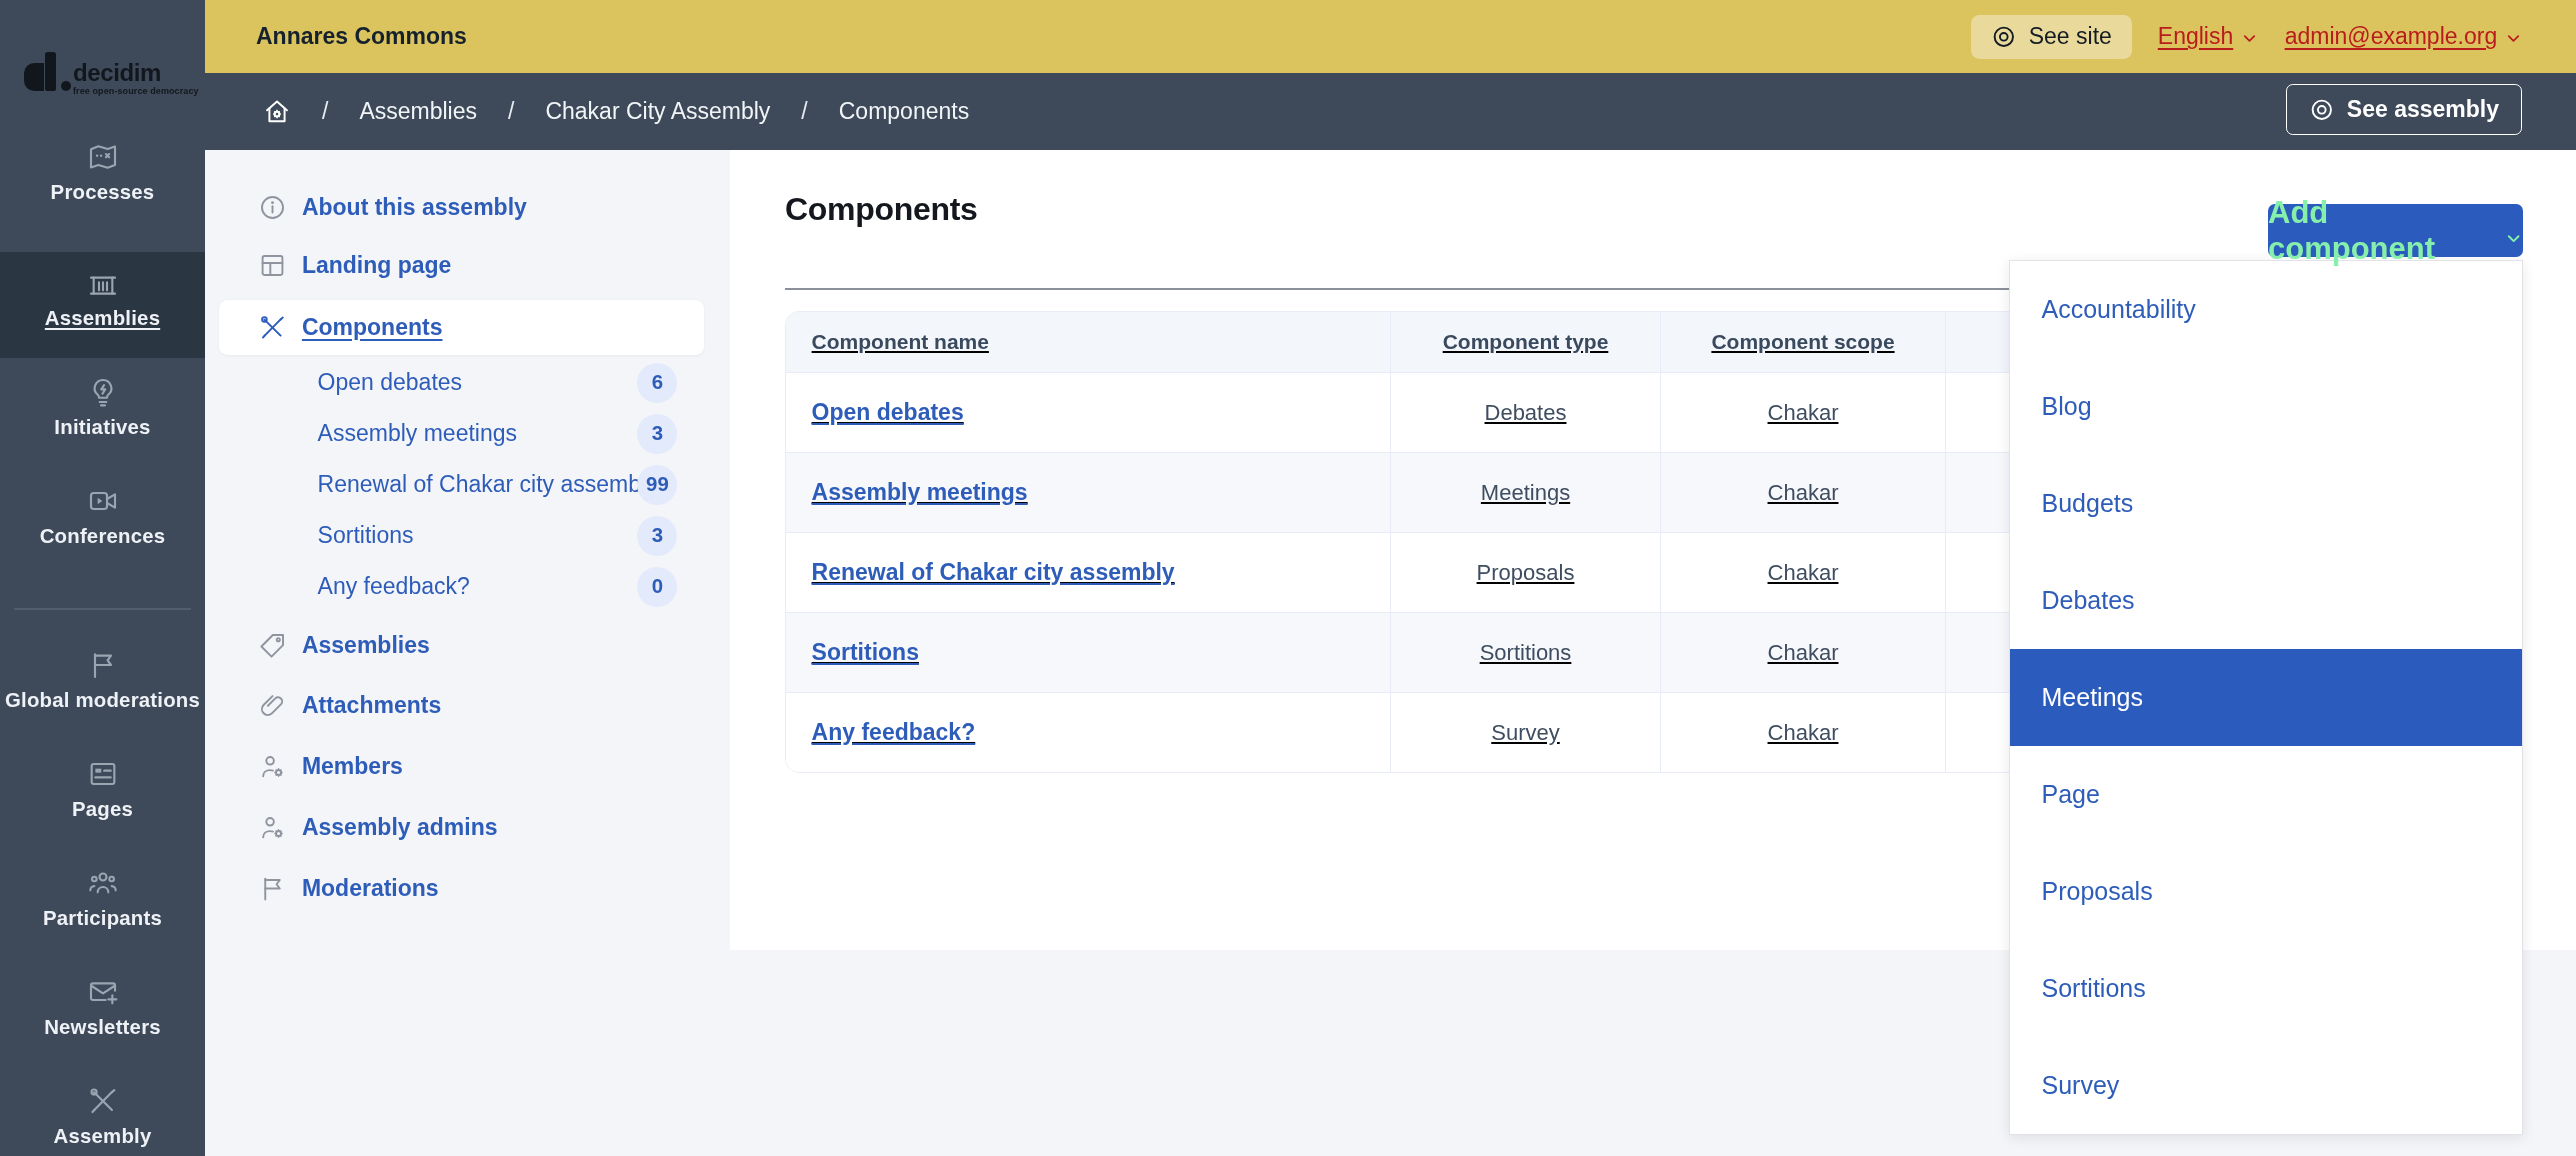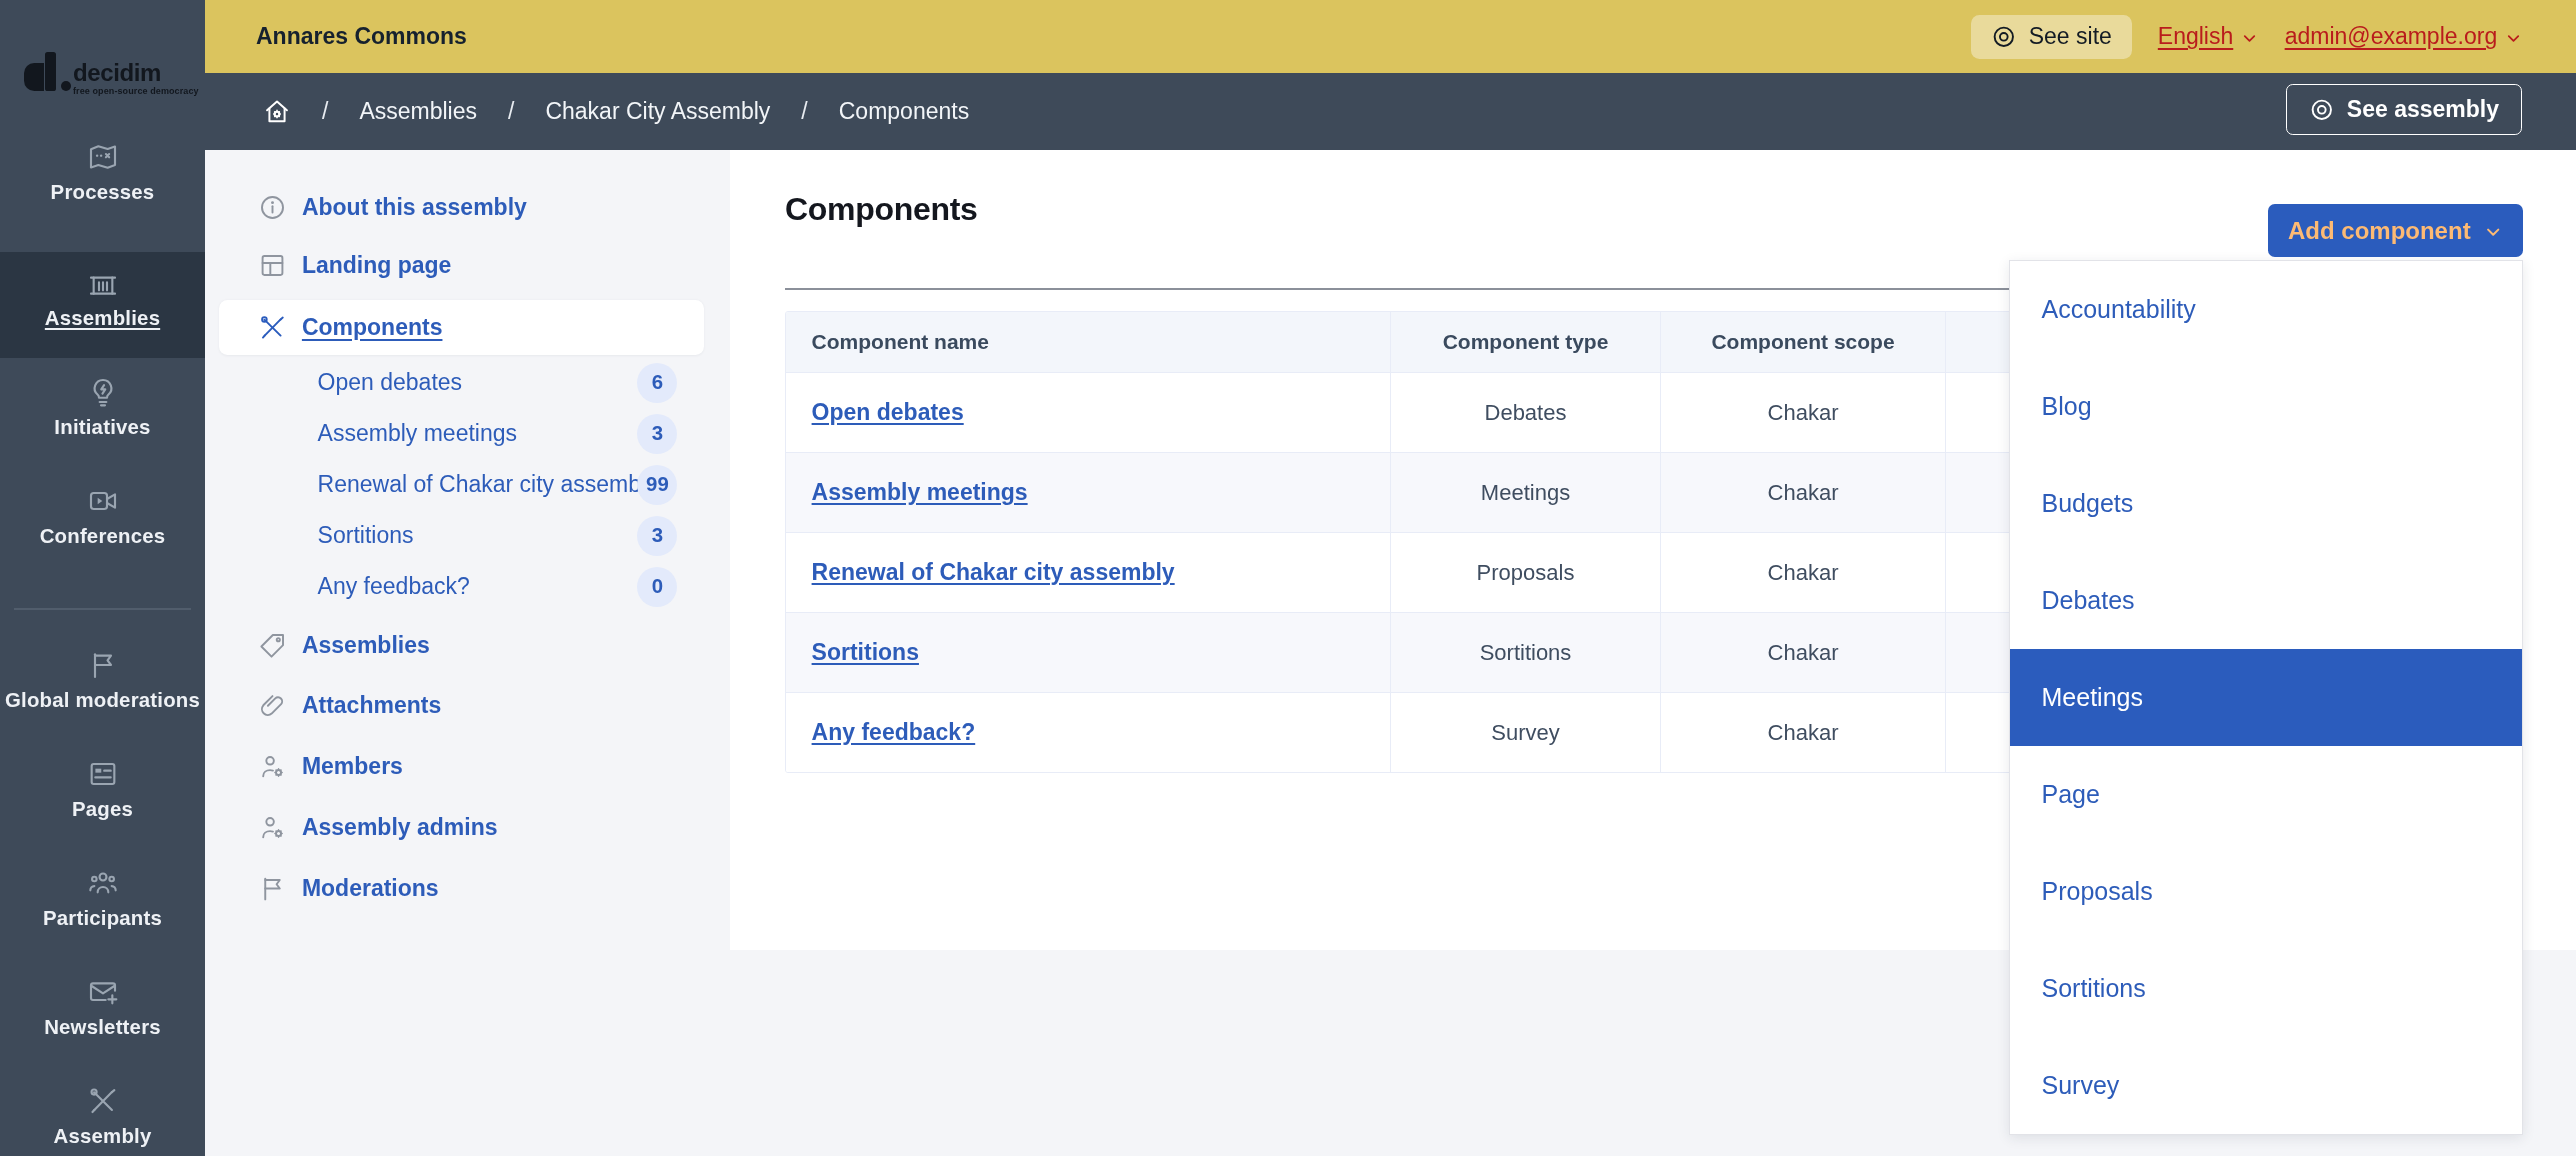--- a/index.html
+++ b/index.html
@@ -68,35 +68,35 @@
   .snav-item.active .slbl { font-weight:700; text-decoration:underline; text-underline-offset:4.3px; }
   .snav-child { position:absolute; left:13.6px; right:25.6px; height:49px; display:flex; align-items:center; cursor:pointer; }
   .snav-child .clbl { margin-left:99px; font-size:23px; font-weight:500; color:var(--link); white-space:nowrap; }
   .snav-child .badge { position:absolute; right:27px; min-width:40px; height:40px; border-radius:20.4px; background:var(--badge-bg); color:var(--link); font-size:20.4px; font-weight:700; display:flex; align-items:center; justify-content:center; padding:0 8.5px; }
 
   
   .card { position:absolute; left:525px; top:0; width:1846px; height:800px; background:#fff; }
   .card-title { position:absolute; left:55px; top:41px; font-size:32px; font-weight:800; color:#14171e; letter-spacing:-0.3px; }
   .card-divider { position:absolute; left:55px; width:1738px; top:138px; height:1.7px; background:#8b909a; }
 
-  .tbl { position:absolute; left:55px; top:161px; width:1738px; border:0.9px solid var(--tbl-border); border-radius:3px; overflow:hidden; background:#fff; }
+  .tbl { position:absolute; left:55px; top:161px; width:1738px; border:0.9px solid var(--tbl-border); border-radius:14px; overflow:hidden; background:#fff;text-decoration:underline; }
   .tbl-row { display:flex; width:100%; }
   .tbl-head { background:var(--tbl-head); height:60px; }
   .tbl-body-row { height:80px; border-top:0.9px solid var(--tbl-border); background:#fff; }
   .tbl-body-row.alt { background:var(--row-alt); }
   .c-name { width:605px; display:flex; align-items:center; padding-left:25.6px; border-right:0.9px solid var(--tbl-border); }
   .c-type { width:270px; display:flex; align-items:center; justify-content:center; border-right:0.9px solid var(--tbl-border); }
   .c-scope{ width:285px; display:flex; align-items:center; justify-content:center; border-right:0.9px solid var(--tbl-border); }
   .c-actions { flex:1; }
   .th { font-size:21px; font-weight:700; color:#3a4a5e; }
   .cell-text { font-size:22px; color:#3f4d60; }
   .row-link { font-size:23px; font-weight:700; color:var(--link); text-decoration:underline; text-underline-offset:3.4px; cursor:pointer; }
 
   
-  .add-btn { position:absolute; left:2268px; top:204px; width:255px; height:53px; background:var(--blue); border-radius:6.8px; display:flex; align-items:center; justify-content:center; gap:12px; color:#fdba74; font-size:24px; font-weight:700; cursor:pointer; z-index:20; }
+  .add-btn { position:absolute; left:2268px; top:204px; width:255px; height:53px; background:var(--blue); border-radius:6.8px; display:flex; align-items:center; justify-content:center; gap:12px; color:#86efac; font-size:31px; font-weight:700; cursor:pointer; z-index:20; }
   .add-btn .chev { width:20.4px; height:20.4px; }
   .dropdown { position:absolute; left:2009px; top:260px; width:514px; height:875px; background:#fff; border:0.9px solid #e2e3e8; box-shadow:0 3.4px 12px rgba(30,40,60,0.10); z-index:15; }
   .dd-item { height:97px; display:flex; align-items:center; padding-left:31.5px; font-size:25px; font-weight:500; color:var(--link); cursor:pointer; }
   .dd-item.selected { background:var(--blue); color:#fff; }
 </style>
 </head>
 <body>
 
 <div class="sidebar">
   <div class="brand">

